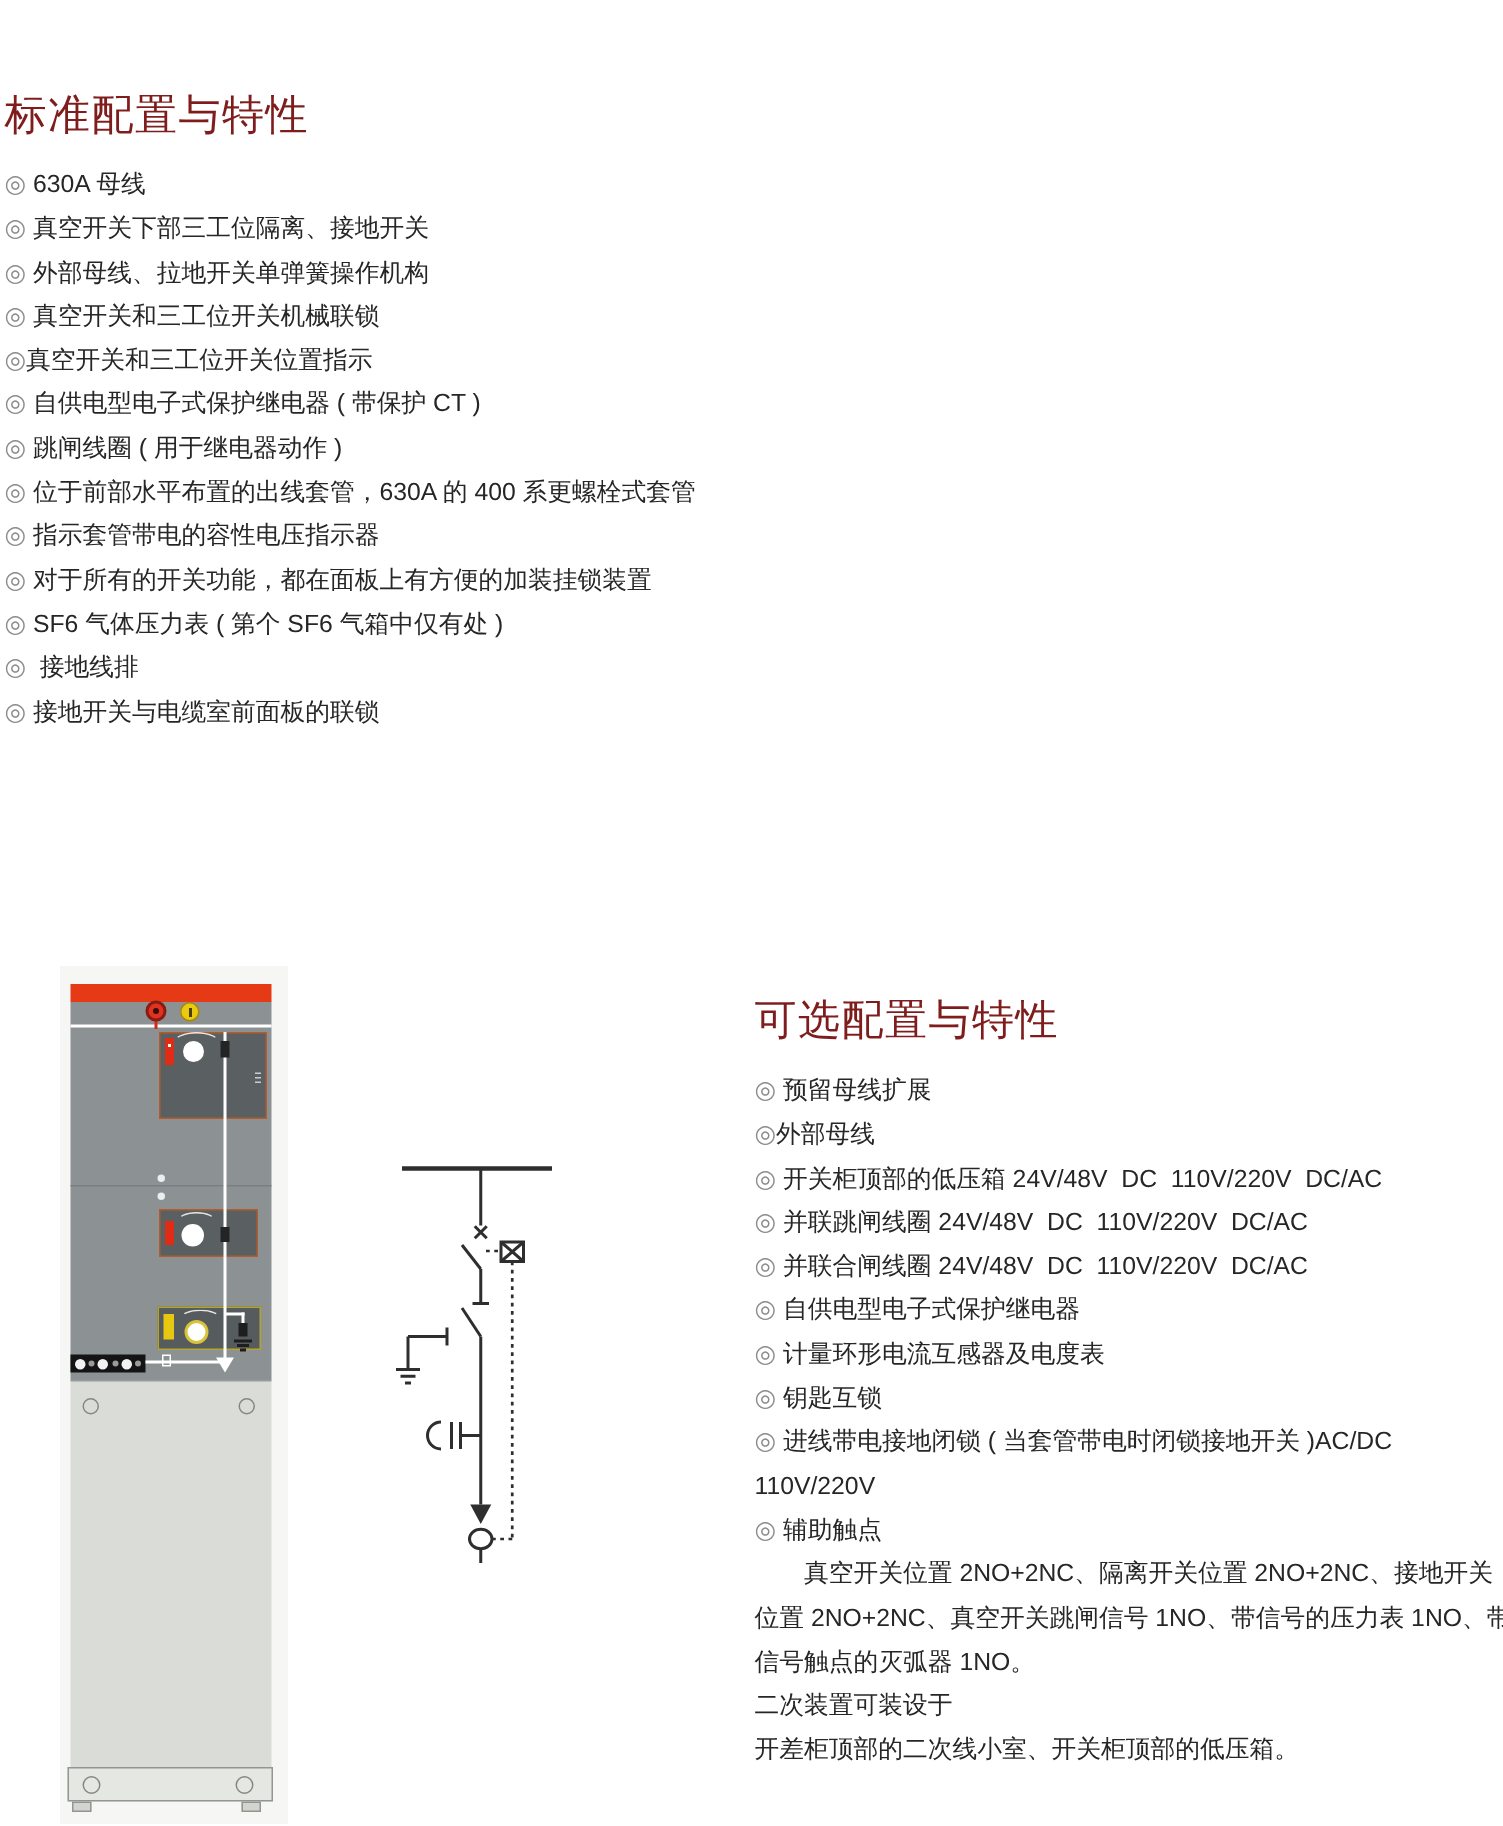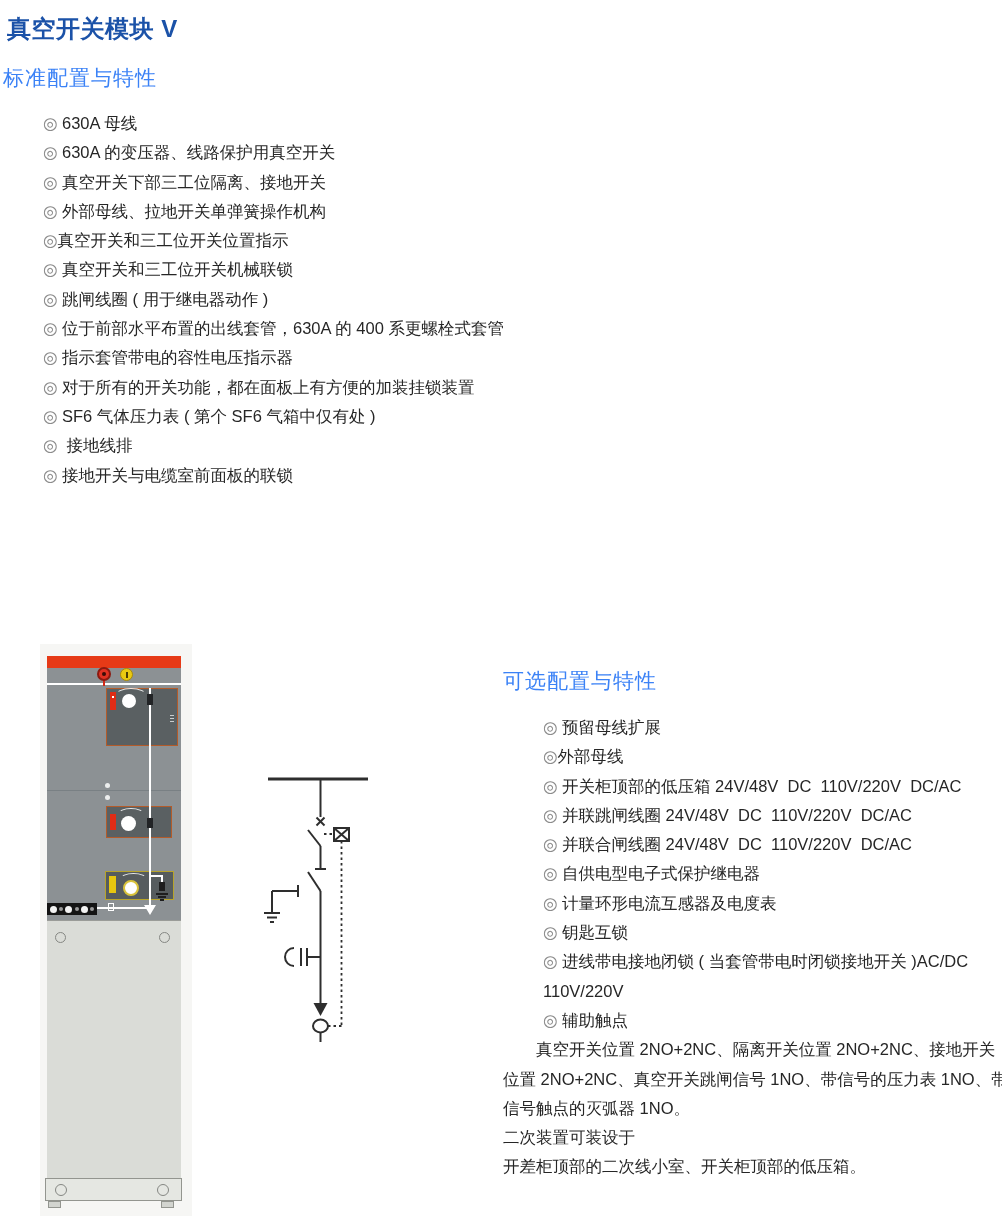--- a/index.html
+++ b/index.html
@@ -8,29 +8,29 @@
     font-family:"Liberation Sans","DejaVu Sans",sans-serif;
     color:#262626;overflow:hidden;
   }
   .abs{position:absolute;}
   
   .page-title{
     left:7px;top:14px;margin:0;font-size:24px;font-weight:bold;
     color:#1b52a8;letter-spacing:.5px;line-height:30px;
   }
   .sec-heading{
-    margin:0;font-size:21px;font-weight:normal;color:#3b82f6;
+    margin:0;font-size:28px;font-weight:normal;color:#7f1d1d;
     letter-spacing:1px;line-height:26px;font-family:Liberation Serif, serif;
   }
   .heading-left{left:3px;top:65px;}
   .heading-right{left:503px;top:668px;}
   .col{font-size:16.5px;line-height:29.3px;}
   .col-left{left:3px;top:109px;width:520px;}
   .col-right{left:503px;top:713px;width:505px;}
-  .li{display:block;margin-left:40px;}
+  .li{display:block;}
   .bullet{color:#8c8c8c;}
   .t{white-space:pre-wrap;color:#262626;}
   .para{margin:0;white-space:pre-wrap;}
   .para.indent{text-indent:2em;}
   
   .cabinet{left:40px;top:644px;width:152px;height:572px;background:#f6f6f4;}
   .cab-part{position:absolute;box-sizing:border-box;}
   .top-band{left:7px;top:12px;width:134px;height:12px;background:#e63a17;}
   .cab-body{left:7px;top:24px;width:134px;height:252px;background:#8c9194;}
   .sep-line{left:7px;top:39px;width:134px;height:2px;background:#ffffff;}
@@ -97,39 +97,38 @@
   .diagram .thick{stroke-width:3;}
   .diagram .dash{stroke-dasharray:2.5 3;stroke-width:1.8;}
   .diagram polygon{fill:#2e2e2e;stroke:none;}
   .diagram ellipse{fill:#ffffff;}
 </style>
 </head>
 <body>
 
 <div class="abs" style="inset:0;">
 
-  <h1 class="abs page-title">真空开关模块 V</h1>
 
   <h2 class="abs sec-heading heading-left">标准配置与特性</h2>
 
   <div class="abs col col-left">
 
       <div class="li"><span class="bullet">◎</span><span class="t"> 630A 母线</span></div>
 
-      <div class="li"><span class="bullet">◎</span><span class="t"> 630A 的变压器、线路保护用真空开关</span></div>
 
 
       <div class="li"><span class="bullet">◎</span><span class="t"> 真空开关下部三工位隔离、接地开关</span></div>
 
       <div class="li"><span class="bullet">◎</span><span class="t"> 外部母线、拉地开关单弹簧操作机构</span></div>
 
+      <div class="li"><span class="bullet">◎</span><span class="t"> 真空开关和三工位开关机械联锁</span></div>
+
       <div class="li"><span class="bullet">◎</span><span class="t">真空开关和三工位开关位置指示</span></div>
 
-      <div class="li"><span class="bullet">◎</span><span class="t"> 真空开关和三工位开关机械联锁</span></div>
-
+      <div class="li"><span class="bullet">◎</span><span class="t"> 自供电型电子式保护继电器 ( 带保护 CT )</span></div>
 
       <div class="li"><span class="bullet">◎</span><span class="t"> 跳闸线圈 ( 用于继电器动作 )</span></div>
 
       <div class="li"><span class="bullet">◎</span><span class="t"> 位于前部水平布置的出线套管，630A 的 400 系更螺栓式套管</span></div>
 
       <div class="li"><span class="bullet">◎</span><span class="t"> 指示套管带电的容性电压指示器</span></div>
 
       <div class="li"><span class="bullet">◎</span><span class="t"> 对于所有的开关功能，都在面板上有方便的加装挂锁装置</span></div>
 
       <div class="li"><span class="bullet">◎</span><span class="t"> SF6 气体压力表 ( 第个 SF6 气箱中仅有处 )</span></div>

